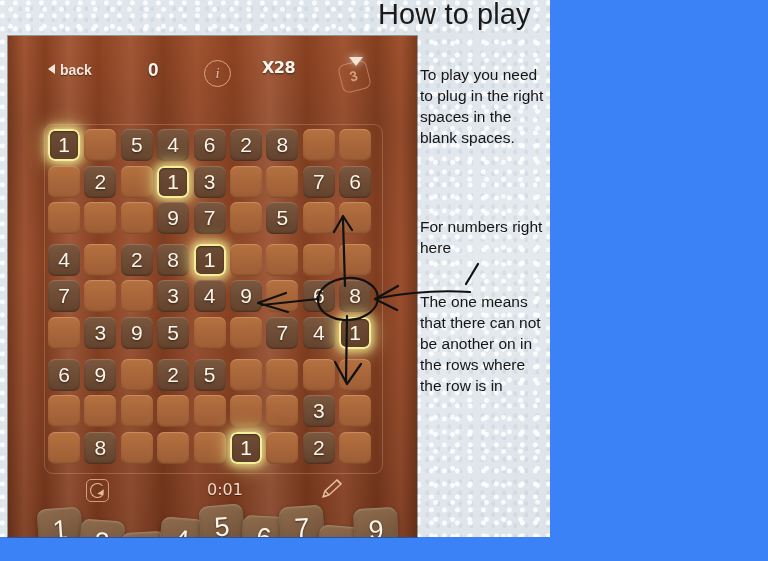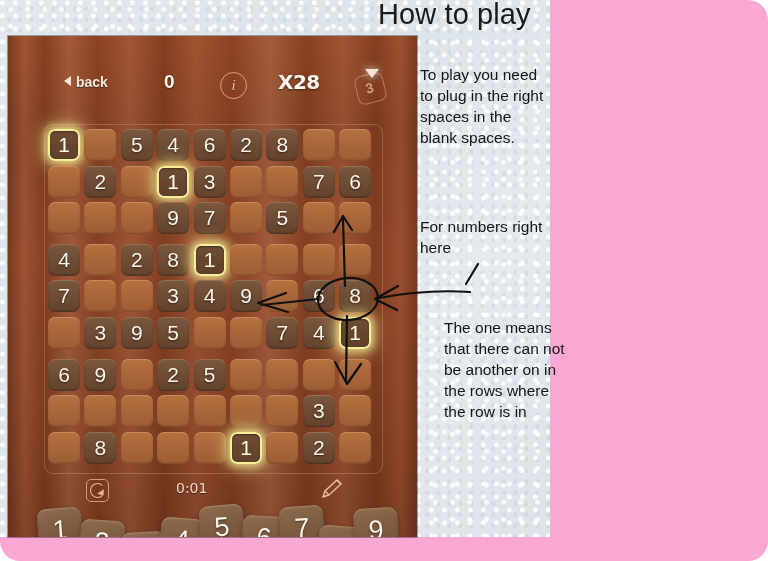--- a/index.html
+++ b/index.html
@@ -1,17 +1,17 @@
 <!DOCTYPE html>
 <html><head>
 <meta charset="utf-8">
 <style>
   html,body{margin:0;padding:0;background:#ffffff;}
   body{width:768px;height:561px;overflow:hidden;font-family:"Liberation Sans",sans-serif;}
-  #root{position:relative;width:768px;height:561px;background:#f9a8d4;border-radius:20px;}
+  #root{position:relative;width:768px;height:561px;background:#3b82f6;}
 
   
   .slide-panel{
     position:absolute;left:0;top:0;width:550px;height:537px;
     background:
       radial-gradient(circle at 18% 22%, rgba(255,255,255,.85) 0 2px, rgba(0,0,0,0) 3px),
       radial-gradient(circle at 62% 55%, rgba(255,255,255,.8) 0 2px, rgba(0,0,0,0) 3px),
       radial-gradient(circle at 88% 80%, rgba(190,200,210,.35) 0 2px, rgba(0,0,0,0) 3px),
       linear-gradient(135deg,#e2e8ed 0%,#dde4ea 40%,#e5eaef 70%,#dde3e9 100%);
     background-size:13px 13px,17px 17px,11px 11px,100% 100%;
@@ -34,21 +34,21 @@
         rgba(255,255,255,.09) 15%, rgba(0,0,0,.10) 22%, rgba(255,255,255,.07) 30%,
         rgba(0,0,0,.14) 38%, rgba(255,255,255,.05) 46%, rgba(0,0,0,.09) 55%,
         rgba(255,255,255,.10) 64%, rgba(0,0,0,.12) 73%, rgba(255,255,255,.06) 82%,
         rgba(0,0,0,.15) 90%, rgba(255,255,255,.04) 96%, rgba(0,0,0,.20) 100%),
       linear-gradient(180deg,#9b4a25 0%,#8e4423 18%,#974826 45%,#8b4222 75%,#7d3a1e 100%);
     box-shadow:0 0 0 1px rgba(0,0,0,.35);
   }
   .game-inner{position:absolute;inset:0;}
 
   
-  .hdr{position:absolute;left:16px;top:18px;width:409px;height:36px;margin-top:12px;}
+  .hdr{position:absolute;left:0;top:18px;width:409px;height:36px;}
   .hdr-back{
     position:absolute;left:40px;top:8px;color:#f2e6da;font-size:14px;font-weight:bold;
     text-shadow:0 1px 1px rgba(0,0,0,.5);
   }
   .hdr-back .tri{
     display:inline-block;width:0;height:0;vertical-align:1px;margin-right:5px;
     border-top:5px solid transparent;border-bottom:5px solid transparent;
     border-right:7px solid #f2e6da;
   }
   .hdr-score{
@@ -56,21 +56,21 @@
     text-shadow:0 1px 2px rgba(0,0,0,.55);
   }
   .hdr-info{
     position:absolute;left:196px;top:6px;width:25px;height:25px;border-radius:50%;
     border:1.6px solid #d9a384;color:#e7c0a5;font-size:15px;font-style:italic;
     font-family:"Liberation Serif",serif;
     display:flex;align-items:center;justify-content:center;
     text-shadow:0 1px 1px rgba(0,0,0,.4);
   }
   .hdr-mult{
-    position:absolute;left:254px;top:4px;color:#fdf6ee;font-size:20px;font-weight:bold;
+    position:absolute;left:254px;top:4px;color:#fdf6ee;font-size:16px;font-weight:bold;
     letter-spacing:-.5px;text-shadow:0 1px 2px rgba(0,0,0,.55);
     font-family:"DejaVu Sans",sans-serif;
   }
   .hdr-badge{
     position:absolute;left:330px;top:4px;width:34px;height:34px;
   }
   .hdr-badge .sq{
     position:absolute;left:2px;top:4px;width:27px;height:27px;border-radius:7px;
     border:1.6px solid rgba(226,170,138,.55);transform:rotate(-14deg);
   }
@@ -123,21 +123,21 @@
   .refresh-btn .arc{
     position:absolute;left:3px;top:3px;width:13px;height:13px;border-radius:50%;
     border:1.5px solid #e8bb9c;border-right-color:transparent;
   }
   .refresh-btn .ah{
     position:absolute;left:11px;top:11px;width:0;height:0;
     border-left:4px solid transparent;border-right:4px solid transparent;
     border-top:5px solid #e8bb9c;transform:rotate(-35deg);
   }
   .timer{
-    position:absolute;left:168px;top:444px;color:#f0d9c6;font-size:14px;
+    position:absolute;left:199px;top:444px;color:#f0d9c6;font-size:16px;
     text-shadow:0 1px 1px rgba(0,0,0,.5);font-family:"DejaVu Sans",sans-serif;
   }
   .pencil{position:absolute;left:311px;top:440px;width:26px;height:26px;}
 
   
   .tray{position:absolute;left:0;top:468px;width:409px;height:70px;}
   .tile{
     position:absolute;width:44px;height:44px;border-radius:9px;
     display:flex;align-items:center;justify-content:center;
     font-size:27px;color:#fdf4e8;
@@ -147,21 +147,21 @@
     text-shadow:0 1px 2px rgba(0,0,0,.5);
   }
 
   
   .note{
     position:absolute;color:#151515;font-size:15.5px;line-height:21px;
     font-family:"Liberation Sans",sans-serif;white-space:pre-line;
   }
   .note-1{left:420px;top:64px;width:124px;}
   .note-2{left:420px;top:216px;width:124px;}
-  .note-3{left:444px;top:291px;width:128px;margin-top:26px;}
+  .note-3{left:420px;top:291px;width:128px;}
 
   .ink{position:absolute;left:0;top:0;width:768px;height:561px;pointer-events:none;}
 </style>
 </head>
 <body>
 
 <div id="root">
 
   <div class="slide-panel"></div>
 

